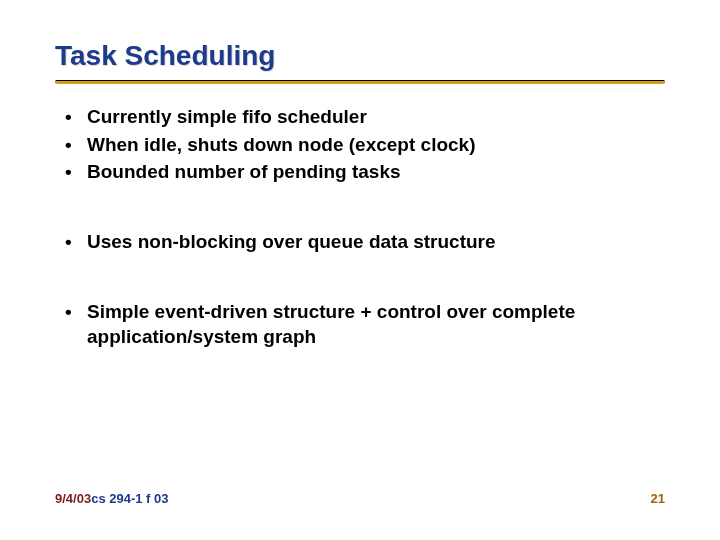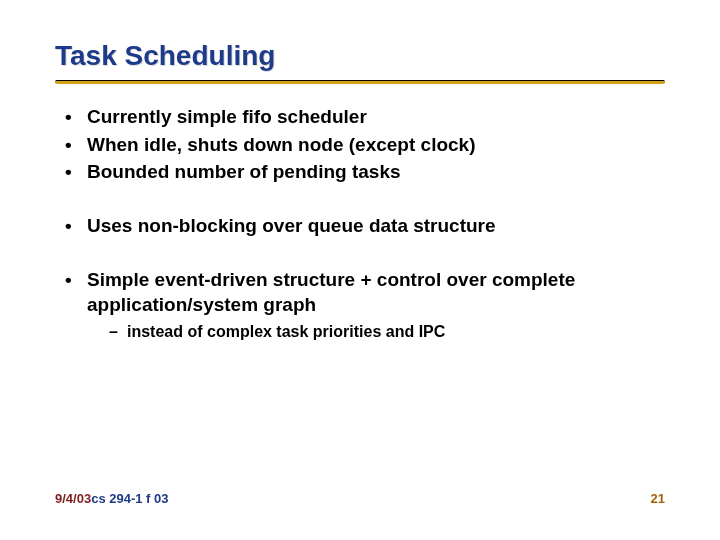--- a/index.html
+++ b/index.html
@@ -29,21 +29,21 @@
       width: 100%;
       background: #d4a017;
       border-top: 1px solid #000;
       margin-bottom: 20px;
     }
     .content {
       padding-left: 6px;
     }
     ul.bullets {
       list-style: none;
-      margin-top: 0;
+      margin-top: 16px;
     }
     ul.bullets > li {
       font-size: 19px;
       font-weight: bold;
       color: #000;
       line-height: 1.35;
       padding-left: 26px;
       position: relative;
       margin-bottom: 2px;
     }
@@ -105,23 +105,20 @@
       <li>Bounded number of pending tasks</li>
     </ul>
     <div class="gap"></div>
     <ul class="bullets">
       <li>Uses non-blocking over queue data structure</li>
     </ul>
     <div class="gap"></div>
     <ul class="bullets">
       <li>
         <span>Simple event-driven structure + control over complete application/system graph</span>
-        <ul class="sub">
-          <li>instead of complex task priorities and IPC</li>
-        </ul>
       </li>
     </ul>
   </div>
 
   <div class="footer">
     <span class="date">9/4/03</span>
     <span class="course">cs 294-1 f 03</span>
     <span class="page">21</span>
   </div>
 </div>

